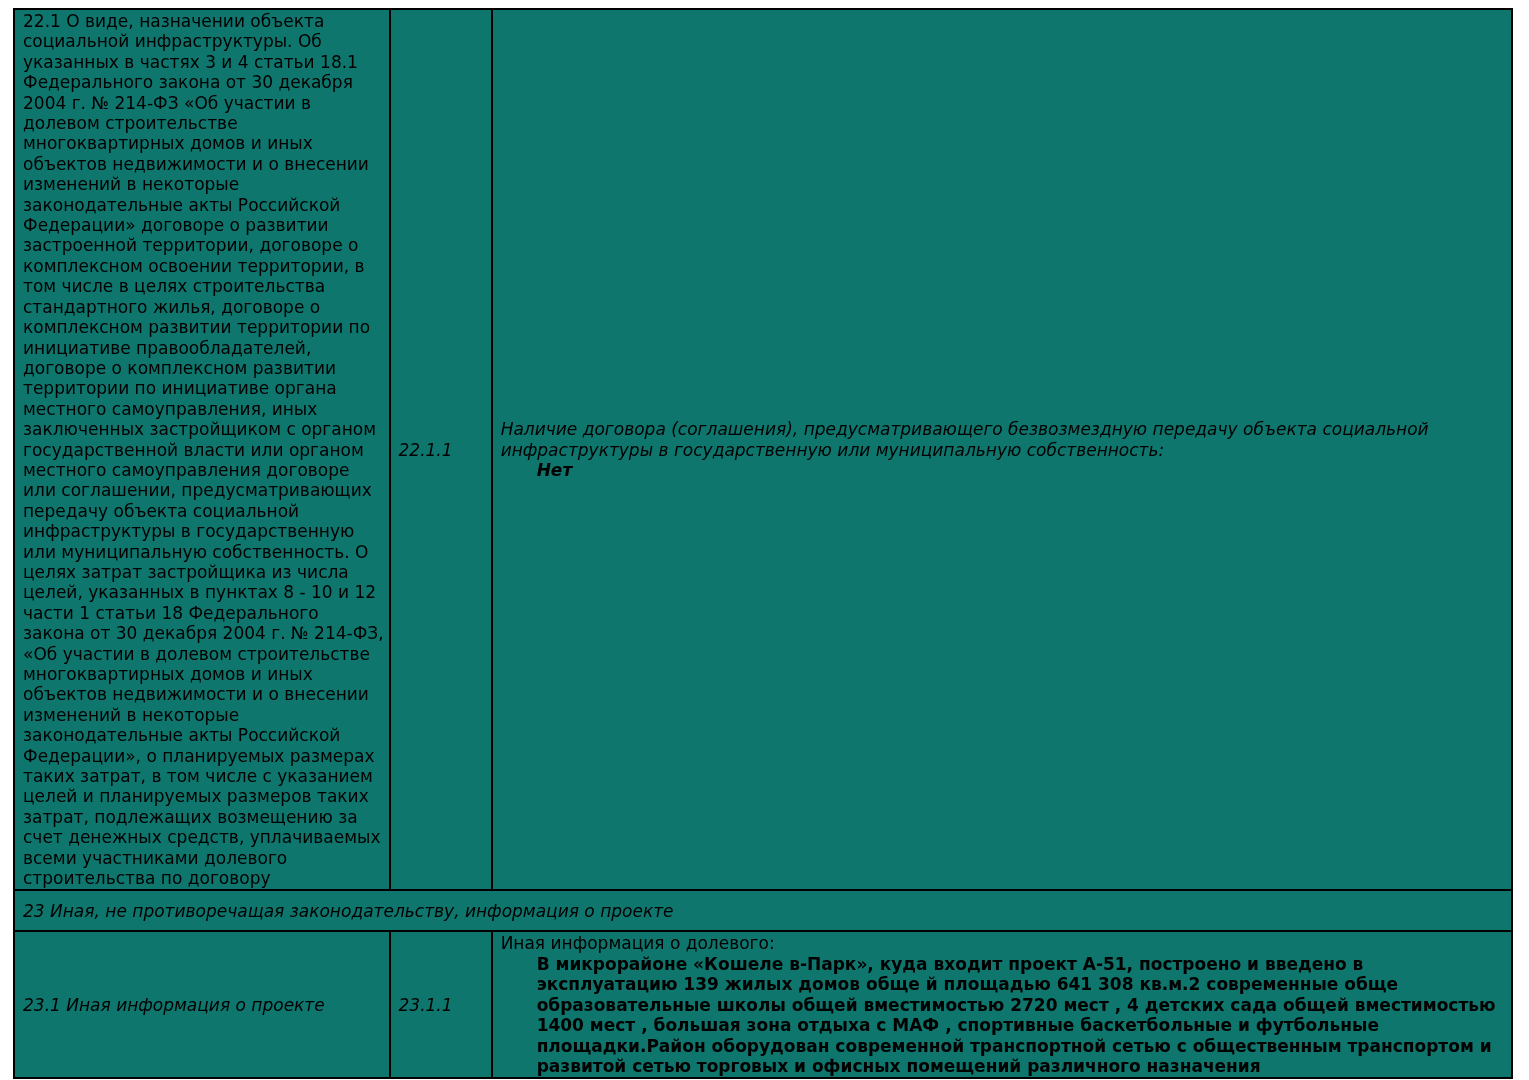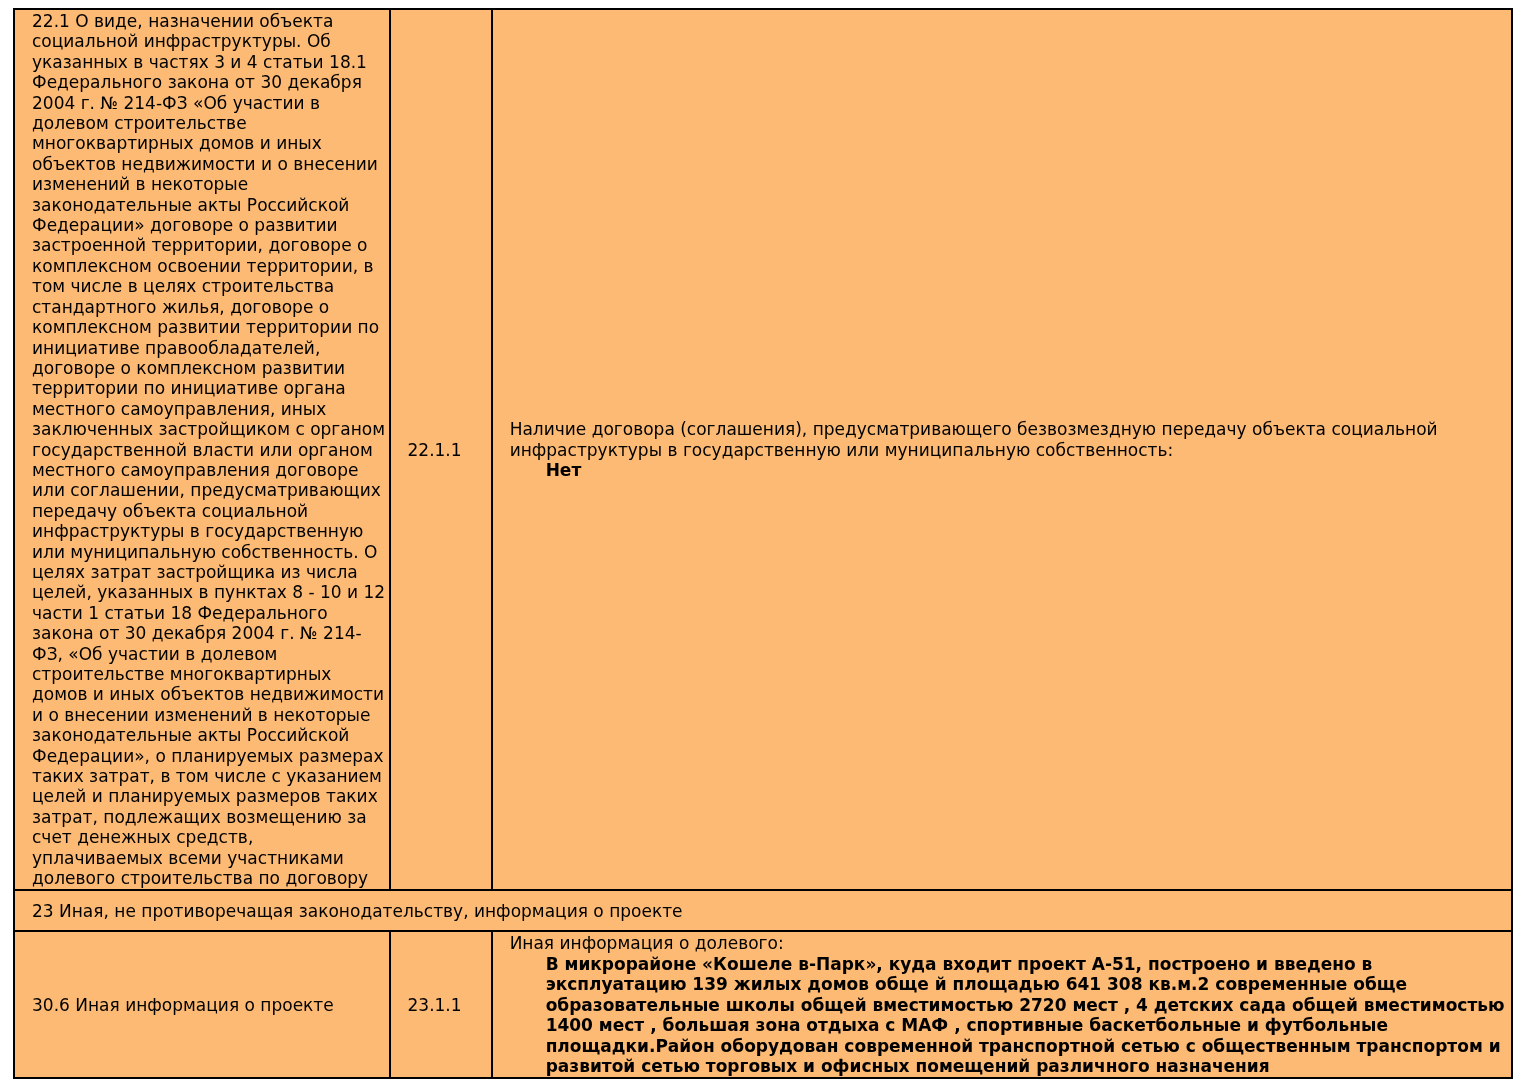--- a/index.html
+++ b/index.html
@@ -22,26 +22,26 @@
   table.doc-table {
     position: absolute;
     left: 13px;
     top: 8px;
     width: 1500px;
     border-collapse: collapse;
     table-layout: fixed;
   }
   table.doc-table td {
     border: 2px solid #000000;
-    padding: 1px 3px 1px 17px;
-    background: #fdba74;
+    padding: 1px 3px 1px 8px;
+    background: #0f766e;
     word-wrap: break-word;
   }
   td.v-top    { vertical-align: top; }
-  td.v-mid    { vertical-align: middle; }
+  td.v-mid    { vertical-align: middle; font-style: italic; }
   .bold       { font-weight: bold; margin-left: 36px; }
   tr.row-main    { height: 836px; }
   tr.row-section { height: 41px; }
   tr.row-last    { height: 143px; }
 </style>
 </head>
 <body>
 
 <div class="page">
   <table class="doc-table">
@@ -56,21 +56,21 @@
         <td class="v-mid">22.1.1</td>
         <td class="v-mid">
           <div>Наличие договора (соглашения), предусматривающего безвозмездную передачу объекта социальной инфраструктуры в государственную или муниципальную собственность:</div>
           <div class="bold">Нет</div>
         </td>
       </tr>
       <tr class="row-section">
         <td colspan="3" class="v-mid">23 Иная, не противоречащая законодательству, информация о проекте</td>
       </tr>
       <tr class="row-last">
-        <td class="v-mid">30.6 Иная информация о проекте</td>
+        <td class="v-mid">23.1 Иная информация о проекте</td>
         <td class="v-mid">23.1.1</td>
         <td class="v-top">
           <div>Иная информация о долевого:</div>
           <div class="bold">В микрорайоне «Кошеле в-Парк», куда входит проект А-51, построено и введено в эксплуатацию 139 жилых домов обще й площадью 641 308 кв.м.2 современные обще образовательные школы общей вместимостью 2720 мест , 4 детских сада общей вместимостью 1400 мест , большая зона отдыха с МАФ , спортивные баскетбольные и футбольные площадки.Район оборудован современной транспортной сетью с общественным транспортом и развитой сетью торговых и офисных помещений различного назначения</div>
         </td>
       </tr>
     </tbody>
   </table>
 </div>
 

